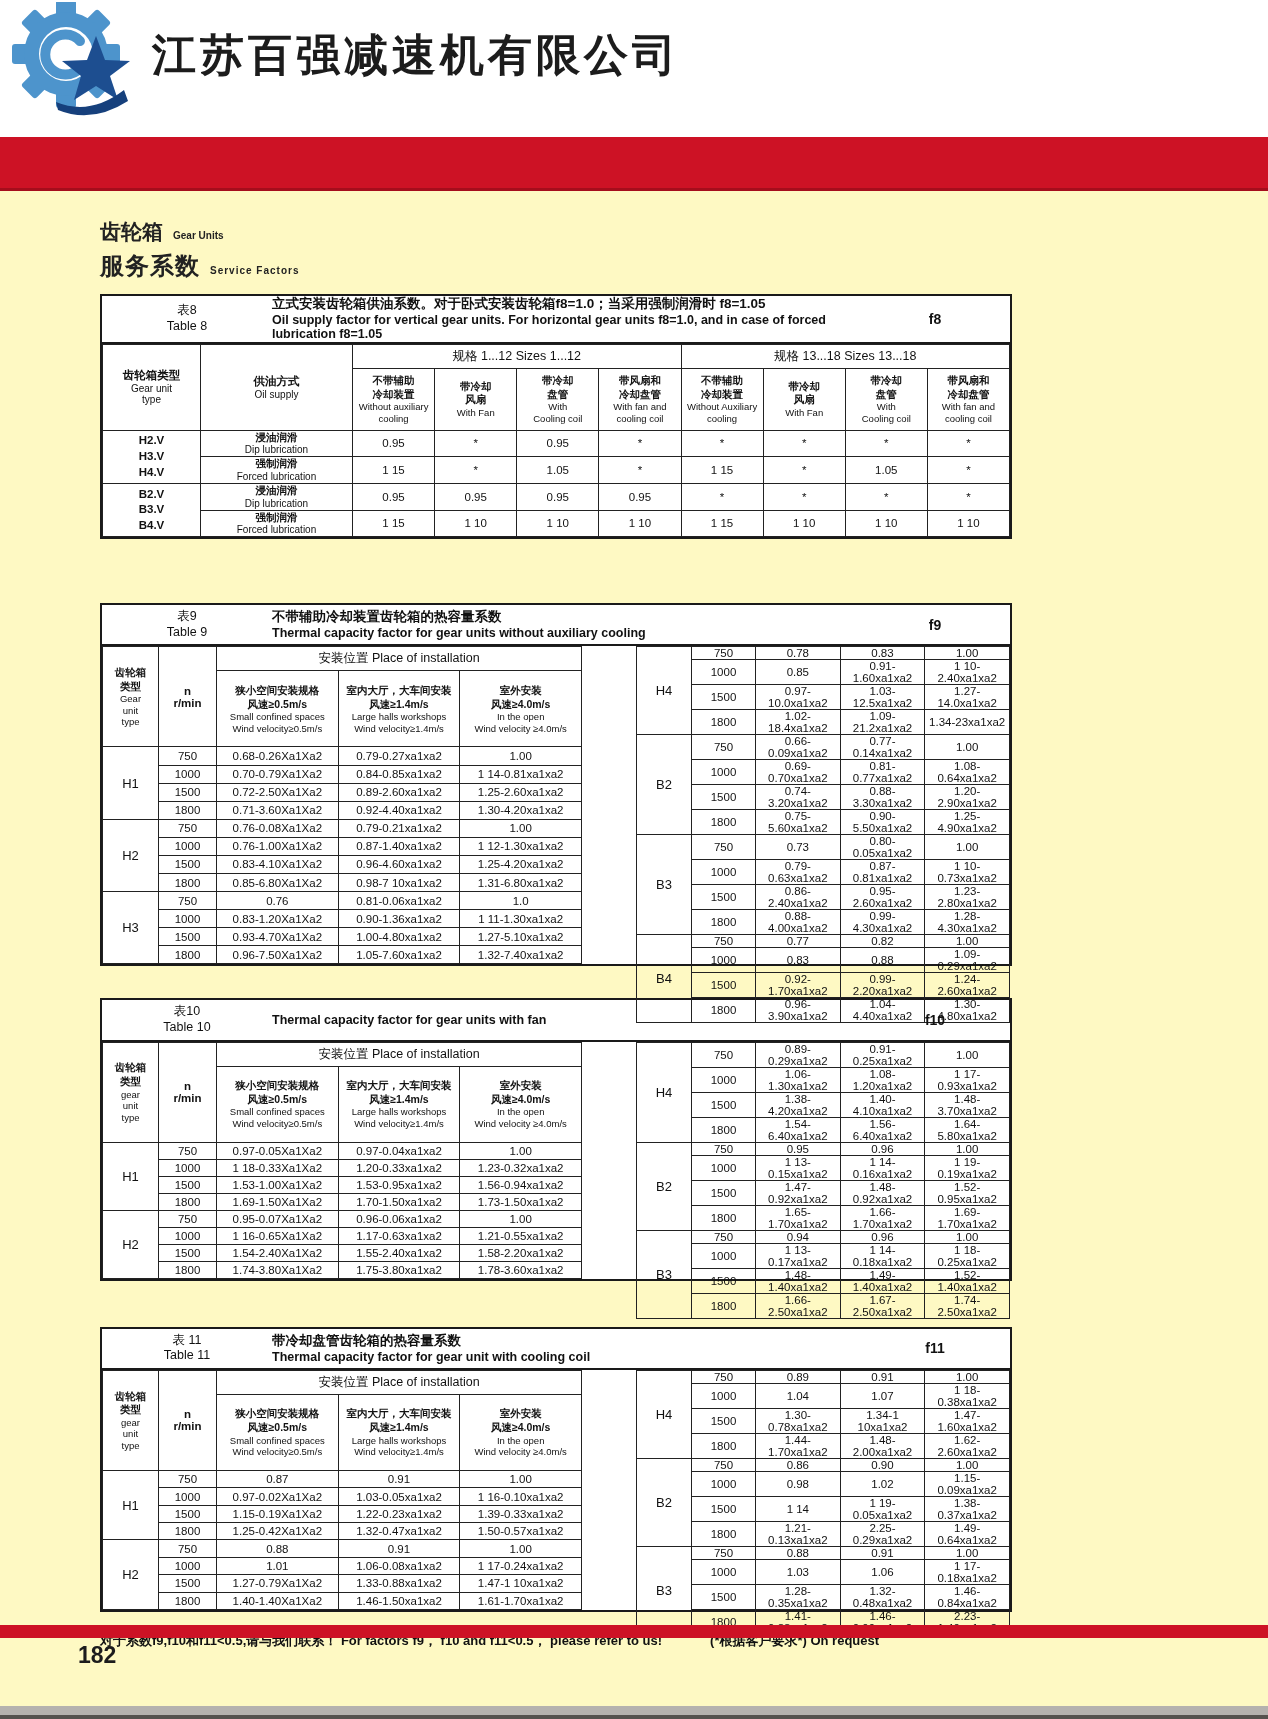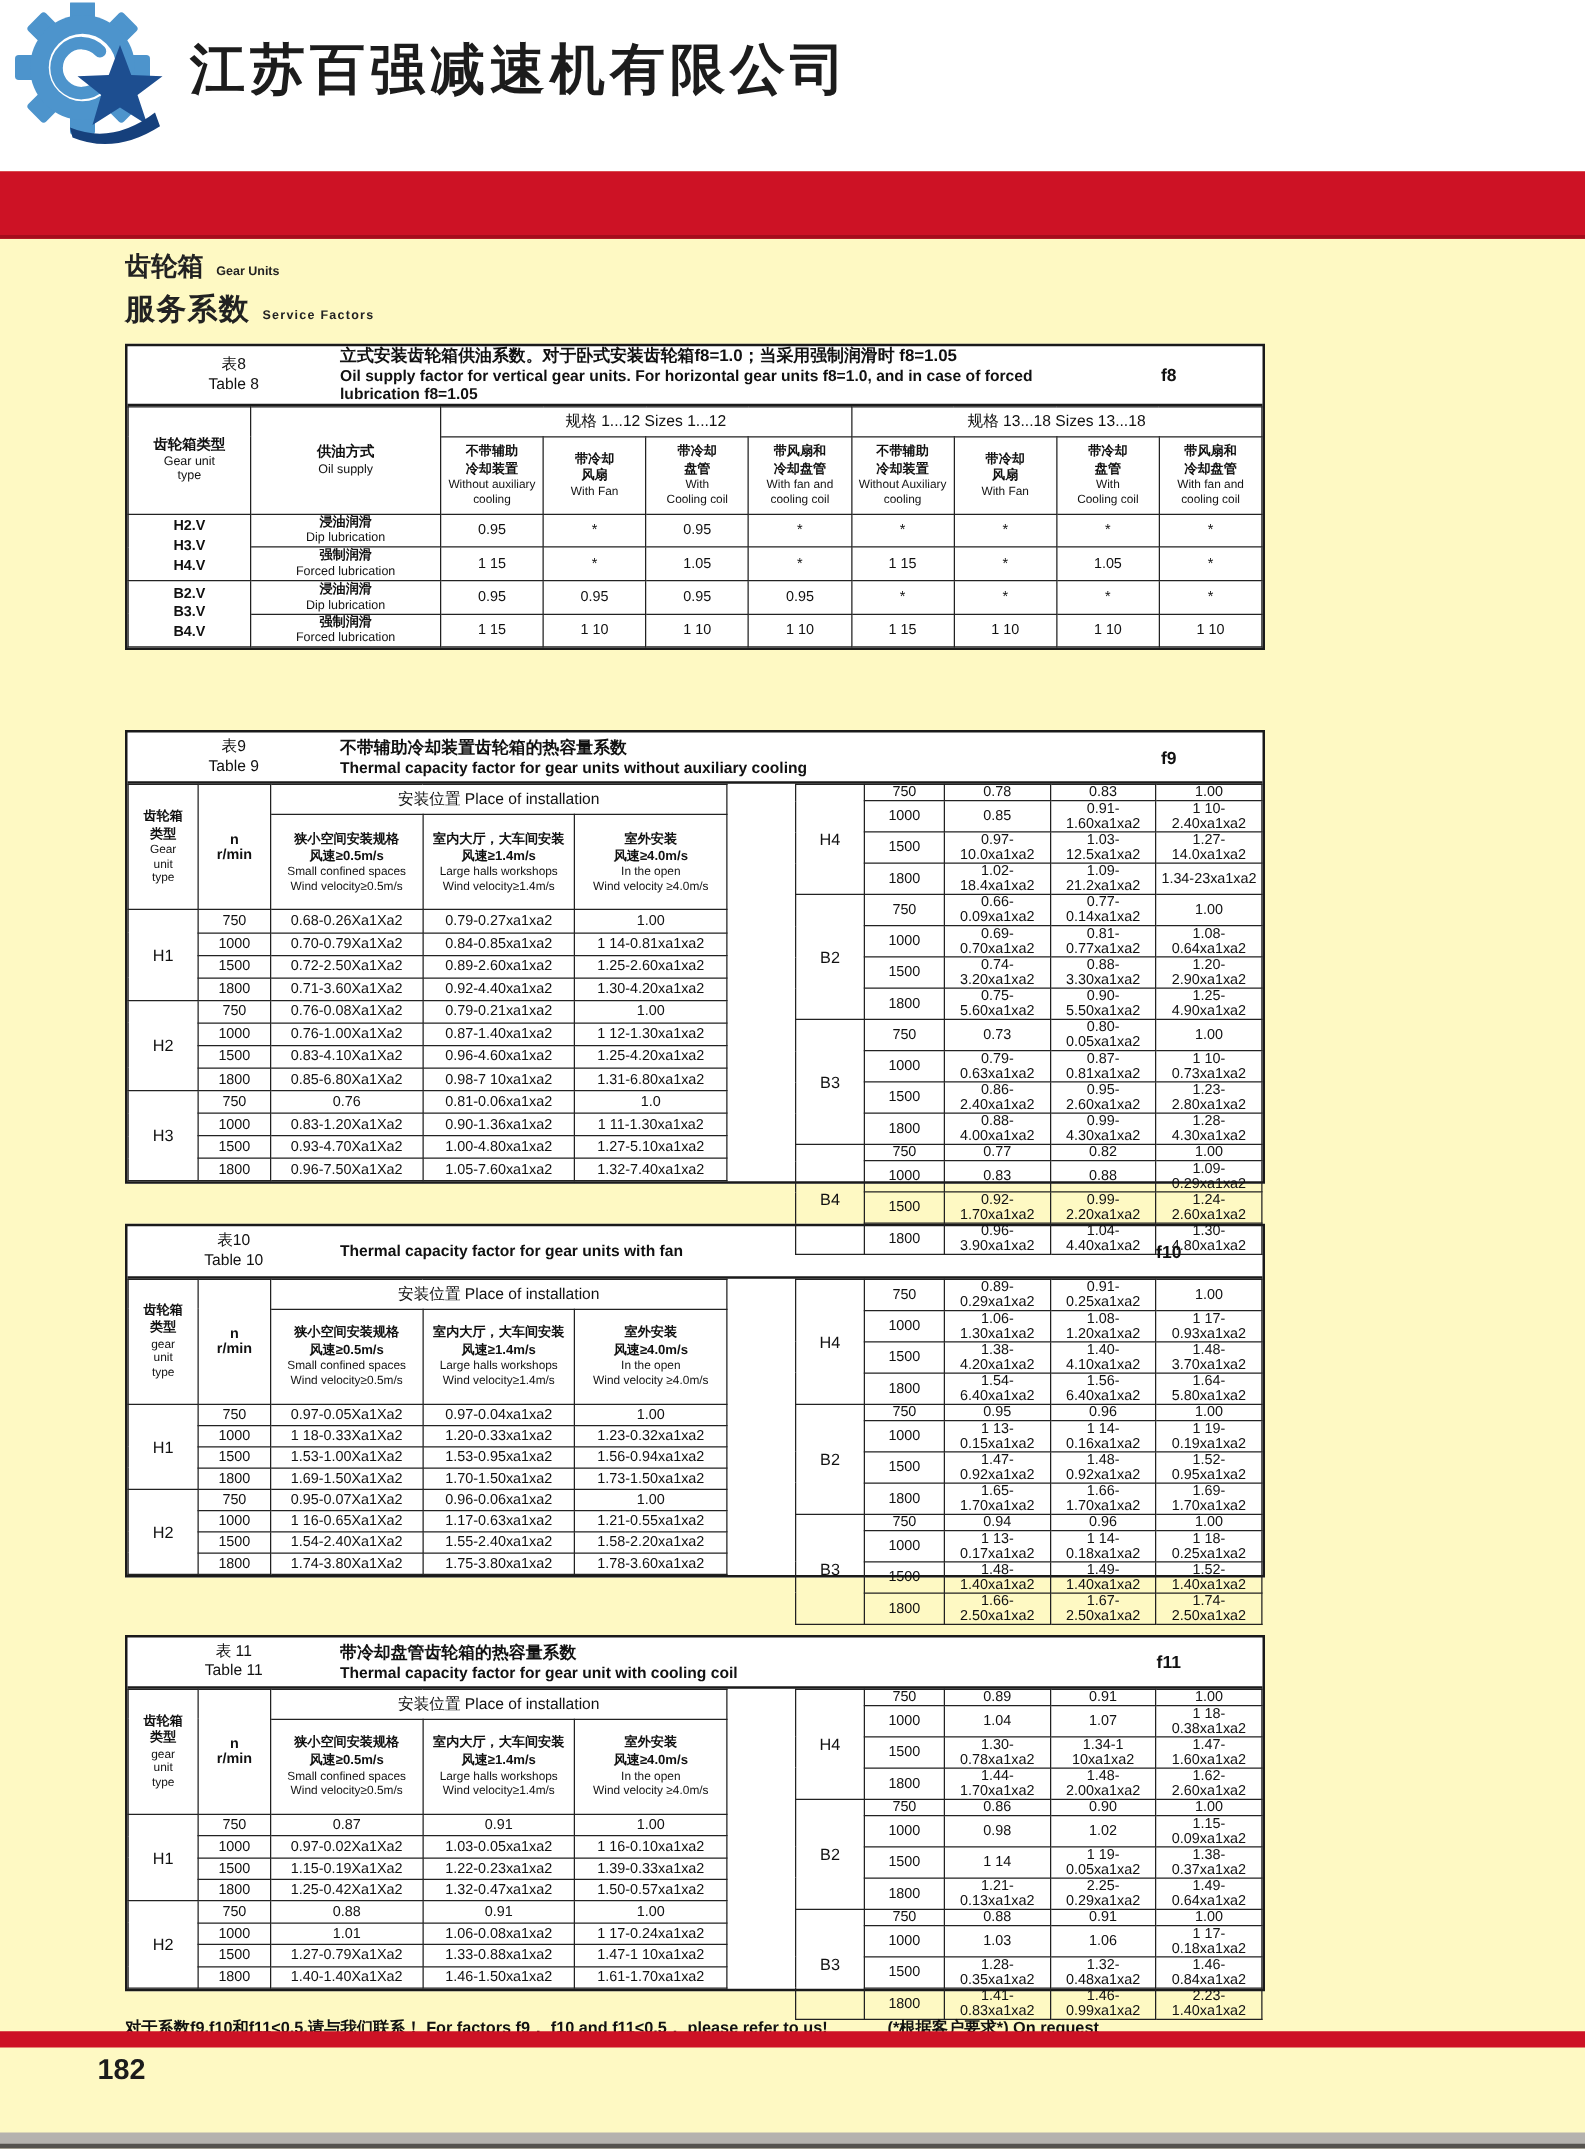--- a/index.html
+++ b/index.html
@@ -6,21 +6,21 @@
   .page{position:relative;width:1268px;height:1719px;background:#fef9c3;overflow:hidden;
         font-family:"Liberation Sans","DejaVu Sans",sans-serif;color:#111;}
   
   .hdr{position:relative;height:137px;background:#fff;}
   .logo{position:absolute;left:8px;top:2px;}
   .company{position:absolute;left:152px;top:26px;font-size:44px;font-weight:bold;
            letter-spacing:4px;color:#1c1c1c;}
   .redbar{position:absolute;left:0;top:137px;width:100%;height:51px;background:#cd1225;
           border-bottom:3px solid #a50d1c;}
   
-  .content{position:absolute;left:0;top:193px;width:100%;padding:0;}
+  .content{position:absolute;left:0;top:212px;width:100%;padding:0;}
   .titles{margin:6px 0 0 100px;}
   .t1{font-size:21px;font-weight:bold;color:#222;}
   .t1 .en{font-weight:bold;margin-left:10px;}
   .t2{font-size:24px;font-weight:bold;color:#222;margin-top:4px;letter-spacing:1px;}
   .t2 .en{margin-left:10px;}
   
   .tbox{width:912px;margin-left:100px;border:2px solid #1a1a1a;background:#fff;box-sizing:border-box;}
   .trow-title{display:flex;align-items:center;border-bottom:2px solid #1a1a1a;}
   .tlabel{width:170px;text-align:center;font-size:12.5px;line-height:1.25;padding:4px 0;}
   .ttitle{flex:1;text-align:left;line-height:1.25;}

